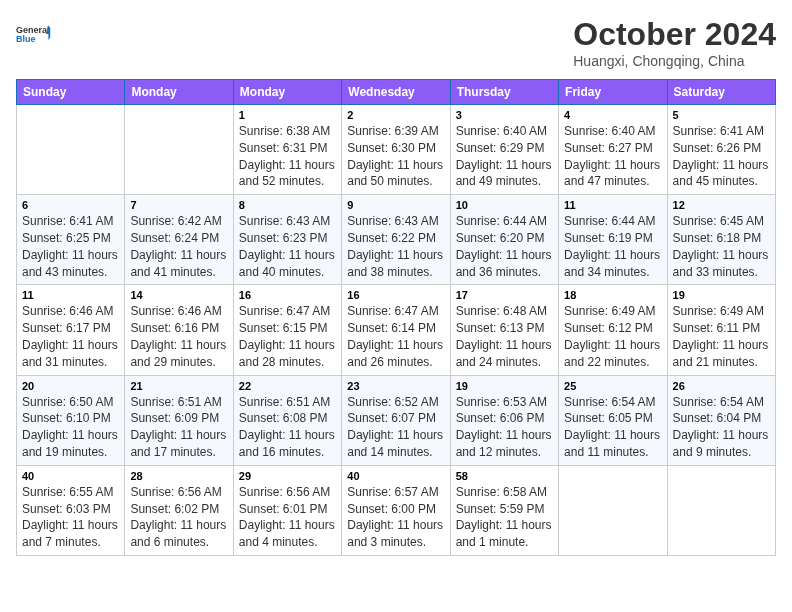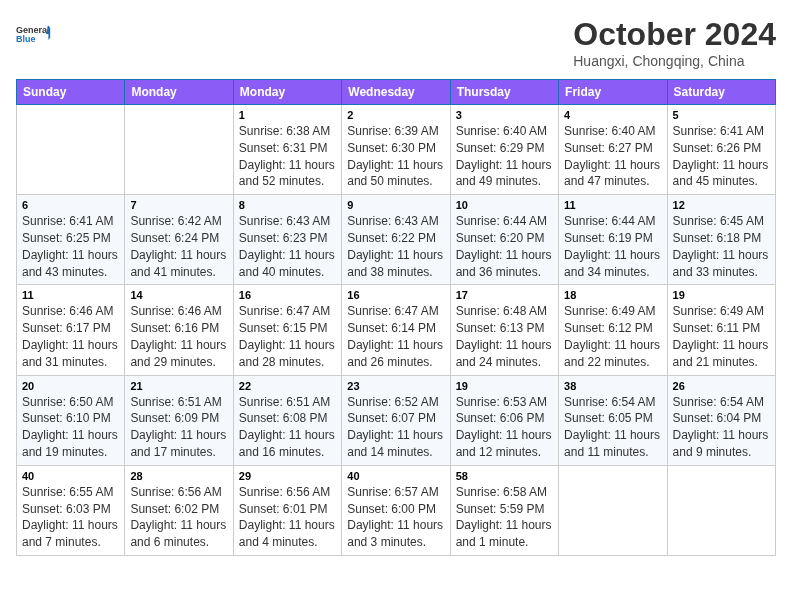--- a/index.html
+++ b/index.html
@@ -209,21 +209,21 @@
         </td>
         <td>
           <span class="day-num">23</span>
           <div class="day-details">Sunrise: 6:52 AM<br>Sunset: 6:07 PM<br>Daylight: 11 hours and 14 minutes.</div>
         </td>
         <td>
           <span class="day-num">19</span>
           <div class="day-details">Sunrise: 6:53 AM<br>Sunset: 6:06 PM<br>Daylight: 11 hours and 12 minutes.</div>
         </td>
         <td>
-          <span class="day-num">38</span>
+          <span class="day-num">25</span>
           <div class="day-details">Sunrise: 6:54 AM<br>Sunset: 6:05 PM<br>Daylight: 11 hours and 11 minutes.</div>
         </td>
         <td>
           <span class="day-num">26</span>
           <div class="day-details">Sunrise: 6:54 AM<br>Sunset: 6:04 PM<br>Daylight: 11 hours and 9 minutes.</div>
         </td>
       </tr>
       <tr>
         <td>
           <span class="day-num">40</span>

